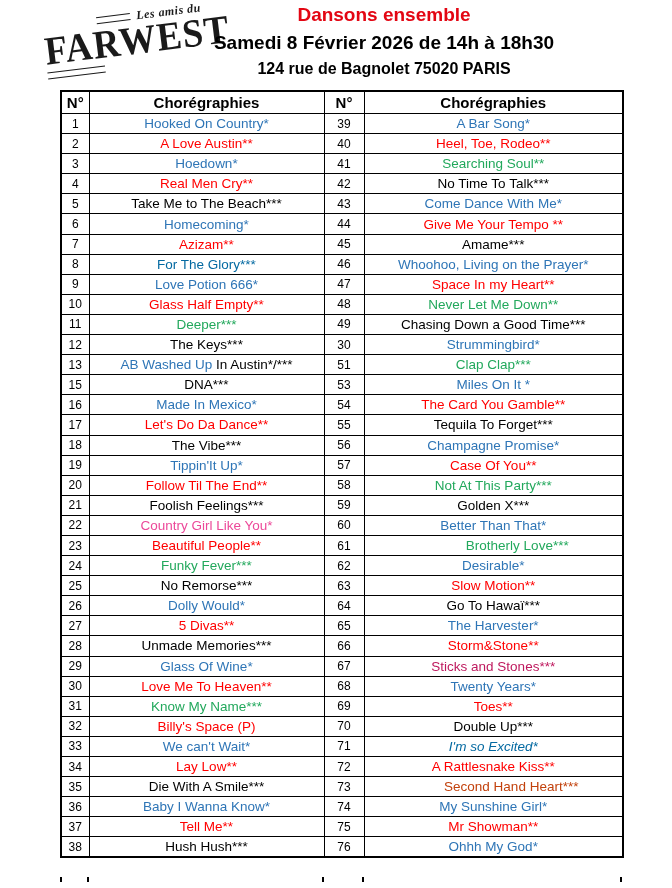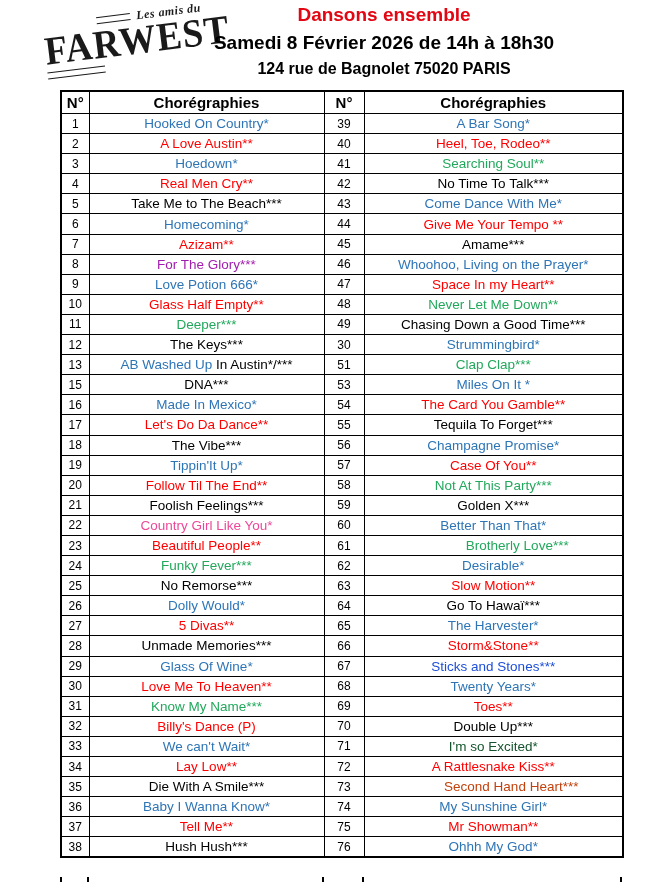--- a/index.html
+++ b/index.html
@@ -134,21 +134,21 @@
         <td class="title"><span style="color: rgb(255, 0, 0);">Give Me Your Tempo **</span></td>
       </tr>
       <tr>
         <td class="num">7</td>
         <td class="title"><span style="color: rgb(255, 0, 0);">Azizam**</span></td>
         <td class="num">45</td>
         <td class="title"><span style="color: rgb(0, 0, 0);">Amame***</span></td>
       </tr>
       <tr>
         <td class="num">8</td>
-        <td class="title"><span style="color: #a21caf;">For The Glory***</span></td>
+        <td class="title"><span style="color: #0369a1;">For The Glory***</span></td>
         <td class="num">46</td>
         <td class="title"><span style="color: rgb(46, 117, 182);">Whoohoo, Living on the Prayer*</span></td>
       </tr>
       <tr>
         <td class="num">9</td>
         <td class="title"><span style="color: rgb(46, 117, 182);">Love Potion 666*</span></td>
         <td class="num">47</td>
         <td class="title"><span style="color: rgb(255, 0, 0);">Space In my Heart**</span></td>
       </tr>
       <tr>
@@ -256,45 +256,45 @@
       <tr>
         <td class="num">28</td>
         <td class="title"><span style="color: rgb(0, 0, 0);">Unmade Memories***</span></td>
         <td class="num">66</td>
         <td class="title"><span style="color: rgb(255, 0, 0);">Storm&amp;Stone**</span></td>
       </tr>
       <tr>
         <td class="num">29</td>
         <td class="title"><span style="color: rgb(46, 117, 182);">Glass Of Wine*</span></td>
         <td class="num">67</td>
-        <td class="title"><span style="color: #1d4ed8;">Sticks and Stones***</span></td>
+        <td class="title"><span style="color: #be185d;">Sticks and Stones***</span></td>
       </tr>
       <tr>
         <td class="num">30</td>
         <td class="title"><span style="color: rgb(255, 0, 0);">Love Me To Heaven**</span></td>
         <td class="num">68</td>
         <td class="title"><span style="color: rgb(46, 117, 182); text-align: right;">Twenty Years*</span></td>
       </tr>
       <tr>
         <td class="num">31</td>
         <td class="title"><span style="color: rgb(34, 168, 92);">Know My Name***</span></td>
         <td class="num">69</td>
         <td class="title"><span style="color: rgb(255, 0, 0);">Toes**</span></td>
       </tr>
       <tr>
         <td class="num">32</td>
-        <td class="title"><span style="color: rgb(255, 0, 0);">Billy's Dance (P)</span></td>
+        <td class="title"><span style="color: rgb(255, 0, 0);">Billy's Space (P)</span></td>
         <td class="num">70</td>
         <td class="title"><span style="color: rgb(0, 0, 0);">Double Up***</span></td>
       </tr>
       <tr>
         <td class="num">33</td>
         <td class="title"><span style="color: rgb(46, 117, 182);">We can't Wait*</span></td>
         <td class="num">71</td>
-        <td class="title"><span style="color: #14532d;">I'm so Excited*</span></td>
+        <td class="title"><span style="color: #0369a1; font-style: italic;">I'm so Excited*</span></td>
       </tr>
       <tr>
         <td class="num">34</td>
         <td class="title"><span style="color: rgb(255, 0, 0);">Lay Low**</span></td>
         <td class="num">72</td>
         <td class="title"><span style="color: rgb(255, 0, 0);">A Rattlesnake Kiss**</span></td>
       </tr>
       <tr>
         <td class="num">35</td>
         <td class="title"><span style="color: rgb(0, 0, 0);">Die With A Smile***</span></td>

